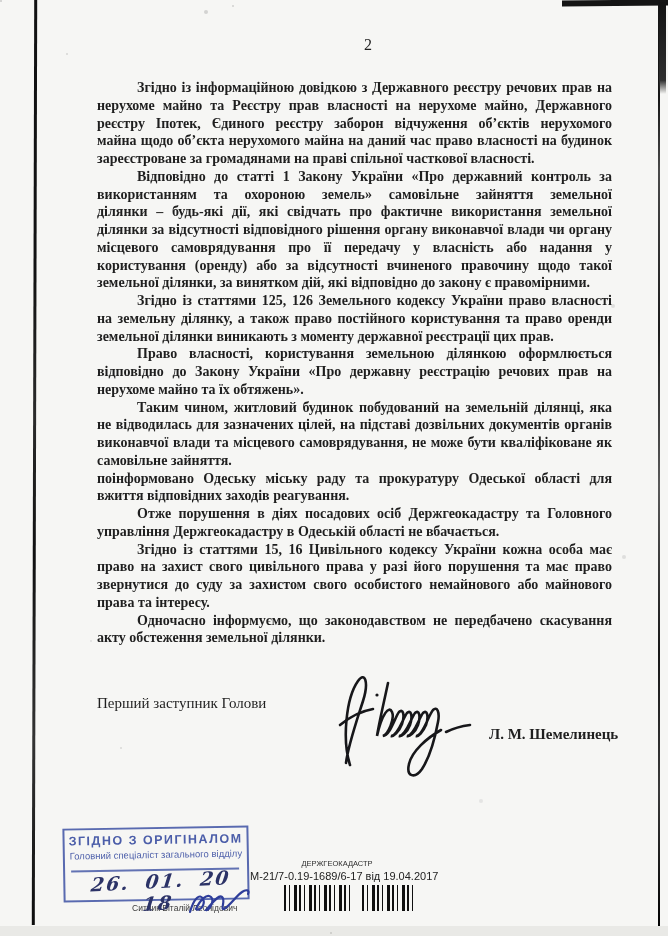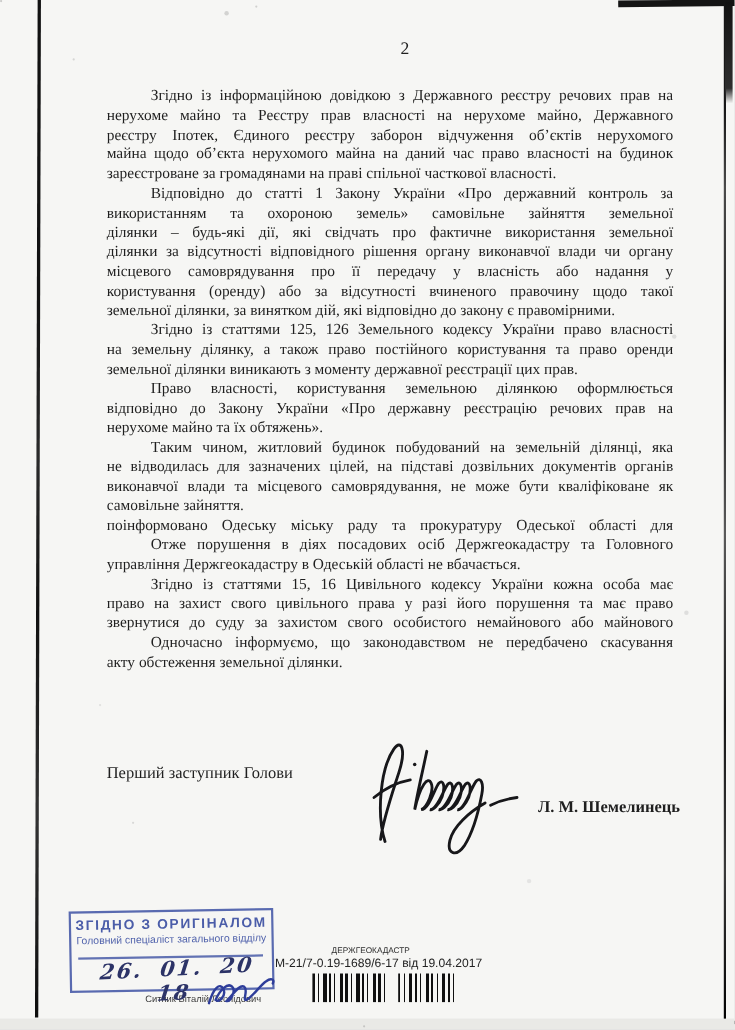--- a/index.html
+++ b/index.html
@@ -20,21 +20,21 @@
   .scan-bottomright{position:absolute;left:598px;top:928px;width:70px;height:3px;background:#191919;}
   .scan-bottomband{position:absolute;left:0;top:926px;width:668px;height:10px;background:#e9e9e6;}
   .speckles{position:absolute;left:0;top:0;width:2px;height:2px;border-radius:50%;background:rgba(120,120,120,.35);
     box-shadow:205px 11px 0 1px rgba(130,130,130,.3),232px 5px 0 0 rgba(120,120,120,.3),
     66px 53px 0 0 rgba(140,140,140,.3),612px 305px 0 1px rgba(150,150,150,.25),
     160px 302px 0 0 rgba(150,150,150,.3),623px 556px 0 1px rgba(150,150,150,.25),
     120px 747px 0 0 rgba(150,150,150,.3),480px 800px 0 1px rgba(160,160,160,.2),
     330px 932px 0 0 rgba(120,120,120,.3),90px 640px 0 0 rgba(160,160,160,.25);}
   
   .pagenum{position:absolute;left:364px;top:36px;font-size:16px;}
-  .body-text{position:absolute;left:97px;top:79px;width:515px;font-size:14px;line-height:17.75px;}
+  .body-text{position:absolute;left:97px;top:79px;width:515px;font-size:14px;line-height:17.75px;font-weight:bold;}
   .line{text-align:justify;text-align-last:justify;}
   .line.first{text-indent:40px;}
   .line.last{text-align-last:left;}
   .signoff-title{position:absolute;left:97px;top:695px;font-size:15px;}
   .signoff-name{position:absolute;left:489px;top:726px;font-size:15px;font-weight:bold;}
   .main-signature{position:absolute;left:328px;top:668px;}
   
   .stamp{position:absolute;left:63px;top:827px;width:182px;height:70px;
     border:2px solid rgba(61,81,163,.85);transform:rotate(-1deg);
     font-family:"Liberation Sans","DejaVu Sans",sans-serif;color:#3d51a3;z-index:3;}
@@ -102,29 +102,31 @@
         <div class="line last">нерухоме майно та їх обтяжень».</div>
       </div>
       <div>
         <div class="line first">Таким чином, житловий будинок побудований на земельній ділянці, яка</div>
         <div class="line">не відводилась для зазначених цілей, на підставі дозвільних документів органів</div>
         <div class="line">виконавчої влади та місцевого самоврядування, не може бути кваліфіковане як</div>
         <div class="line last">самовільне зайняття.</div>
       </div>
       <div>
         <div class="line">поінформовано Одеську міську раду та прокуратуру Одеської області для</div>
+        <div class="line last">вжиття відповідних заходів реагування.</div>
       </div>
       <div>
         <div class="line first">Отже порушення в діях посадових осіб Держгеокадастру та Головного</div>
         <div class="line last">управління Держгеокадастру в Одеській області не вбачається.</div>
       </div>
       <div>
         <div class="line first">Згідно із статтями 15, 16 Цивільного кодексу України кожна особа має</div>
         <div class="line">право на захист свого цивільного права у разі його порушення та має право</div>
         <div class="line">звернутися до суду за захистом свого особистого немайнового або майнового</div>
+        <div class="line last">права та інтересу.</div>
       </div>
       <div>
         <div class="line first">Одночасно інформуємо, що законодавством не передбачено скасування</div>
         <div class="line last">акту обстеження земельної ділянки.</div>
       </div>
     </div>
 
   <div class="signoff-title">Перший заступник Голови</div>
   <div class="signoff-name">Л. М. Шемелинець</div>
 

